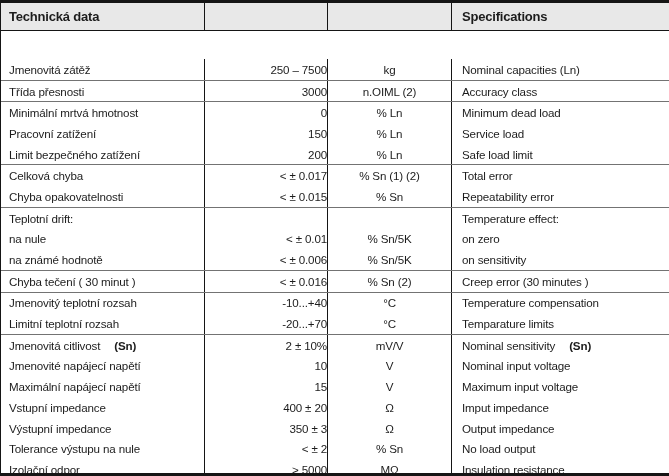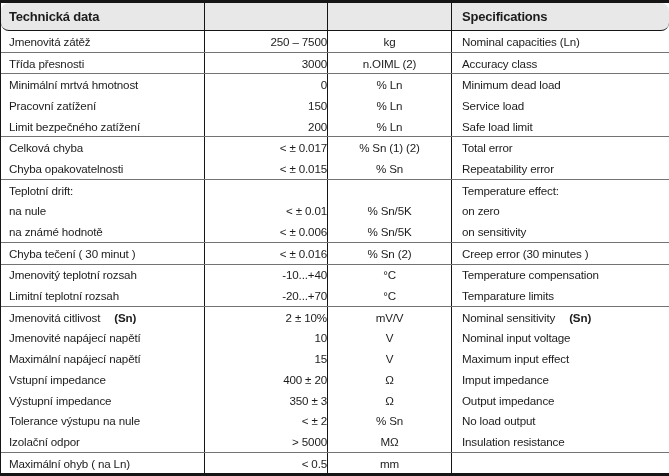--- a/index.html
+++ b/index.html
@@ -16,25 +16,24 @@
   }
   .row{
     display:grid;
     grid-template-columns:204px 123px 124px 1fr;
     height:20.7px;
   }
   .hrow{
     height:27px;
     background:#e8e8e8;
     border-bottom:1px solid #151515;
-    border-radius:8px;
   }
   .hrow .cell{font-weight:bold;font-size:13px;letter-spacing:-0.2px;}
   .group{border-top:1px solid #737373;}
-  .group.first{border-top:none;}
+  .group.first{border-top:none;margin-top:28px;}
   .cell{
     border-right:1px solid #151515;
     display:flex;align-items:center;
     font-size:11.6px;
     letter-spacing:-0.15px;
     white-space:nowrap;
     overflow:hidden;
     box-sizing:border-box;
   }
   .c1{padding-left:8px;}
@@ -285,21 +284,21 @@
           <div class="cell c1">
             <span>Maximální napájecí napětí</span>
           </div>
           <div class="cell c2">
             <span>15</span>
           </div>
           <div class="cell c3">
             <span>V</span>
           </div>
           <div class="cell c4">
-            <span>Maximum input effect</span>
+            <span>Maximum input voltage</span>
           </div>
         </div>
         <div class="row">
           <div class="cell c1">
             <span>Vstupní impedance</span>
           </div>
           <div class="cell c2">
             <span>400 ± 20</span>
           </div>
           <div class="cell c3">

